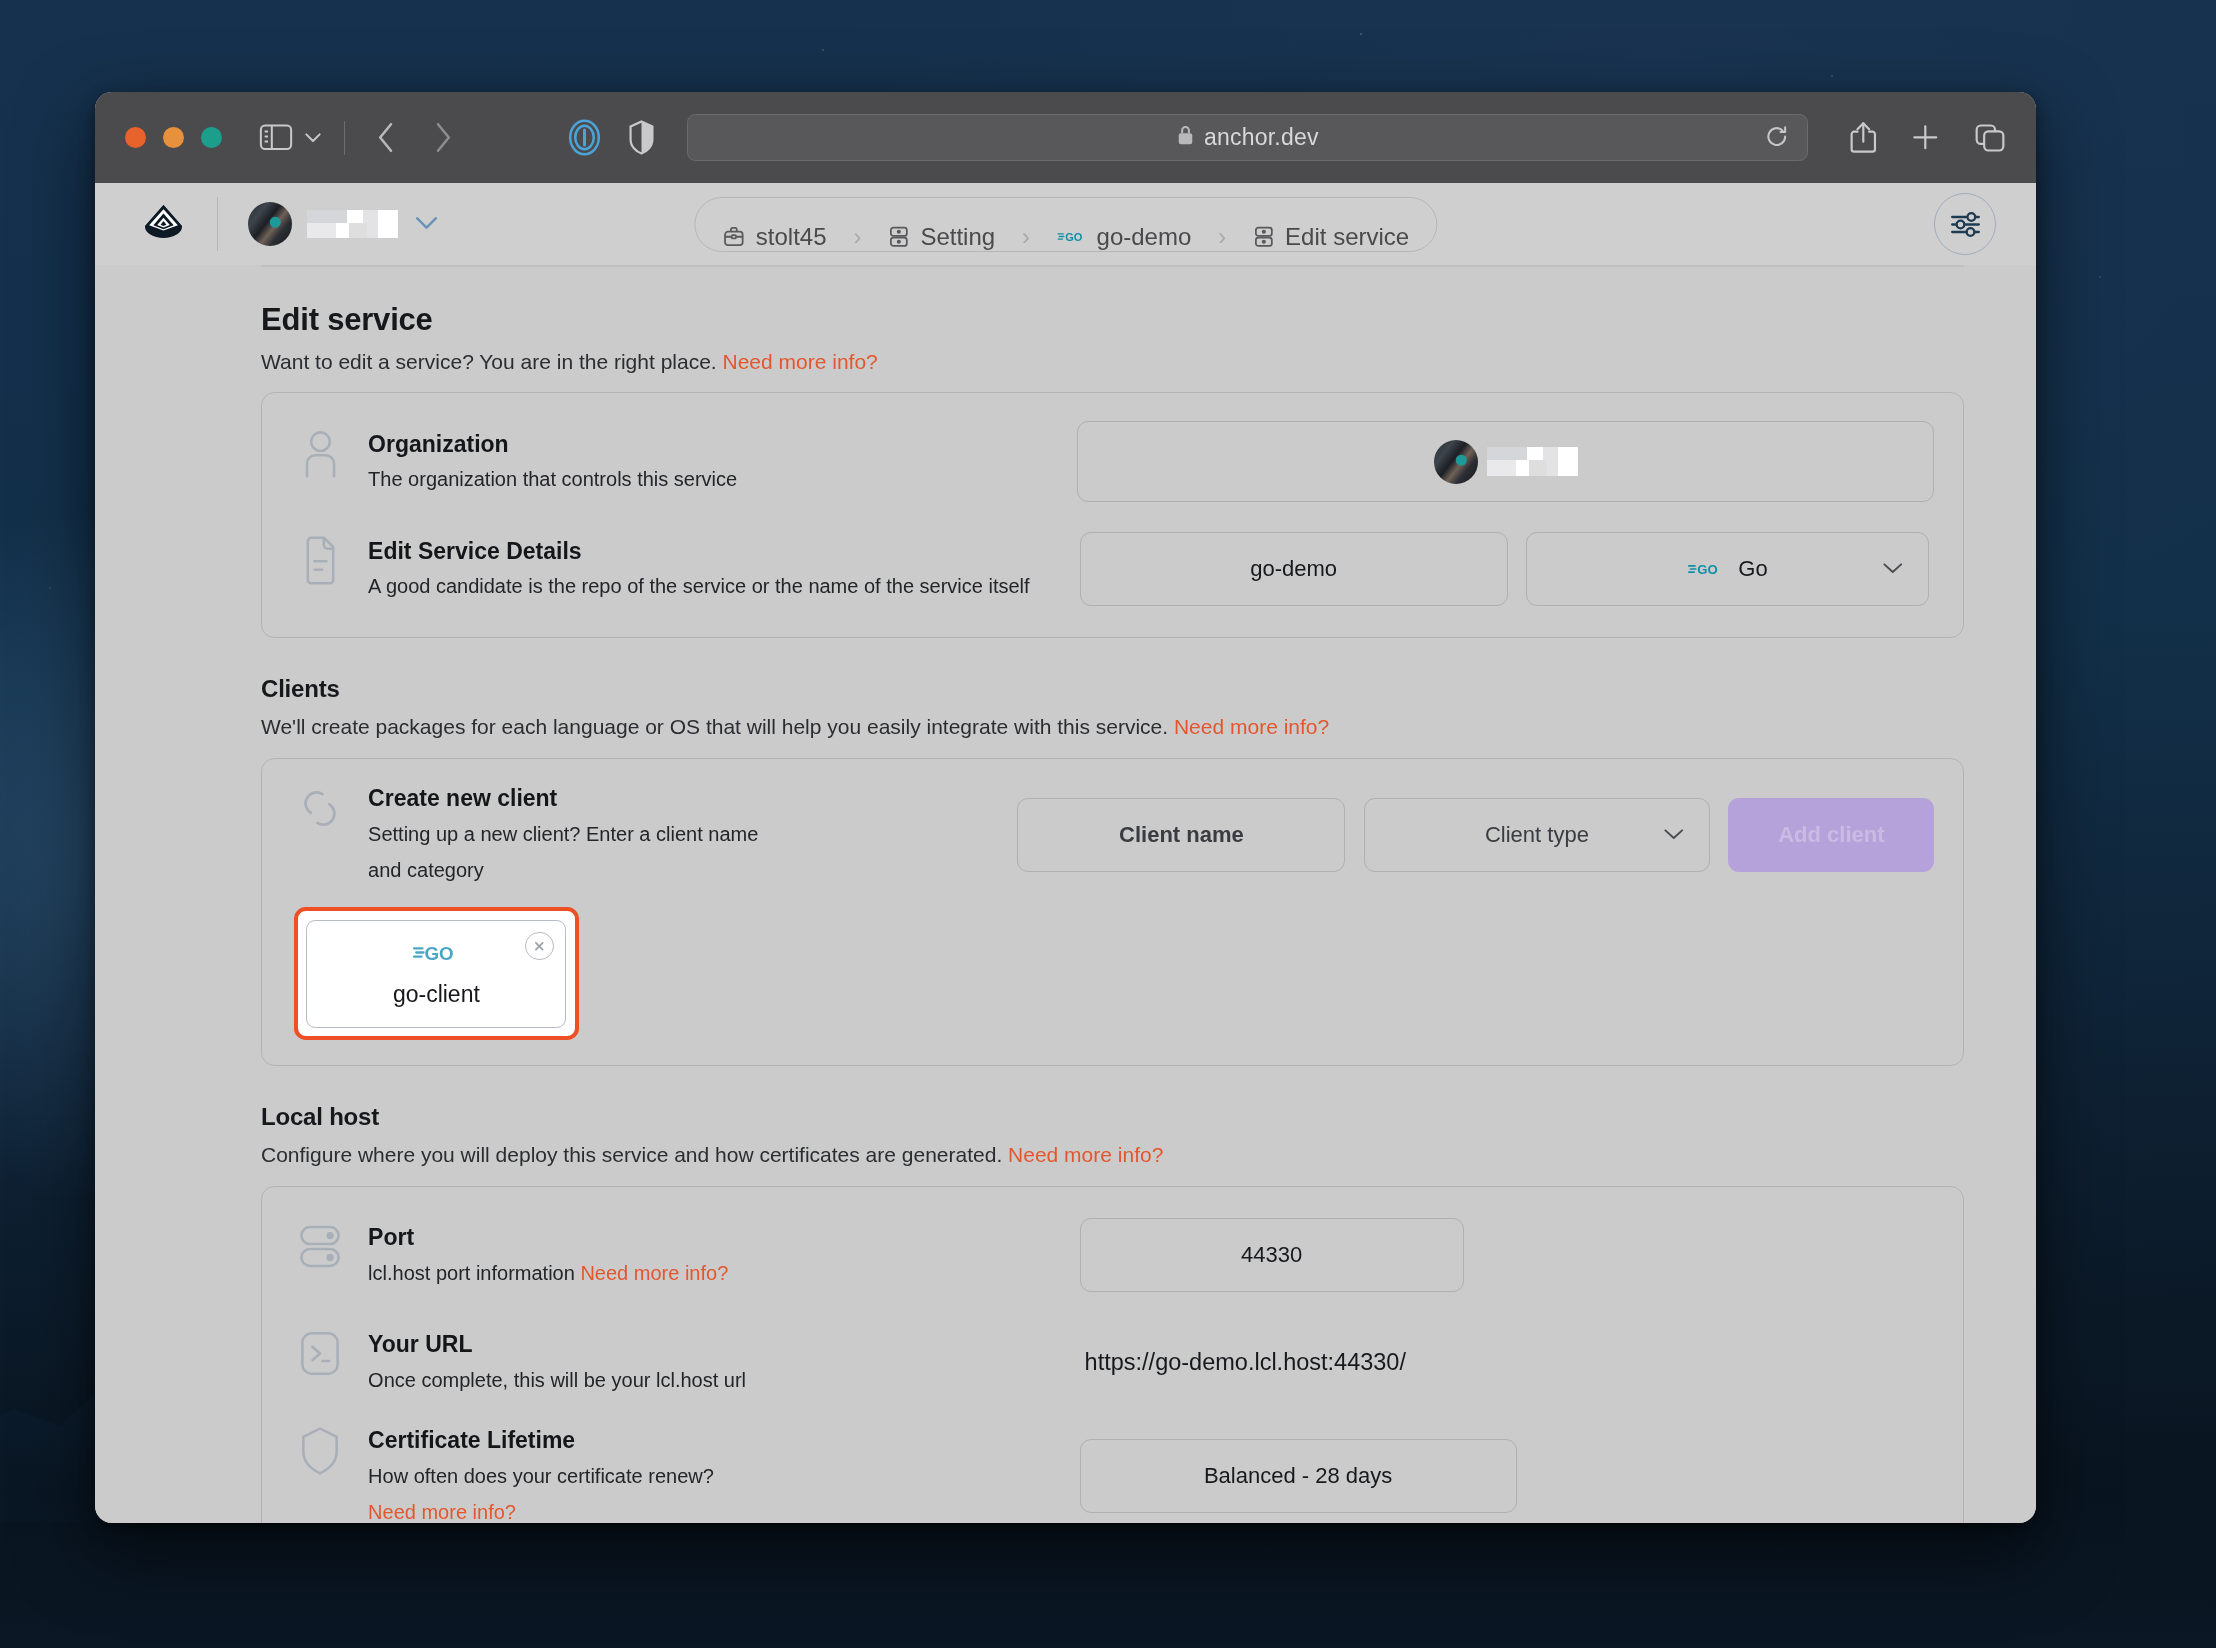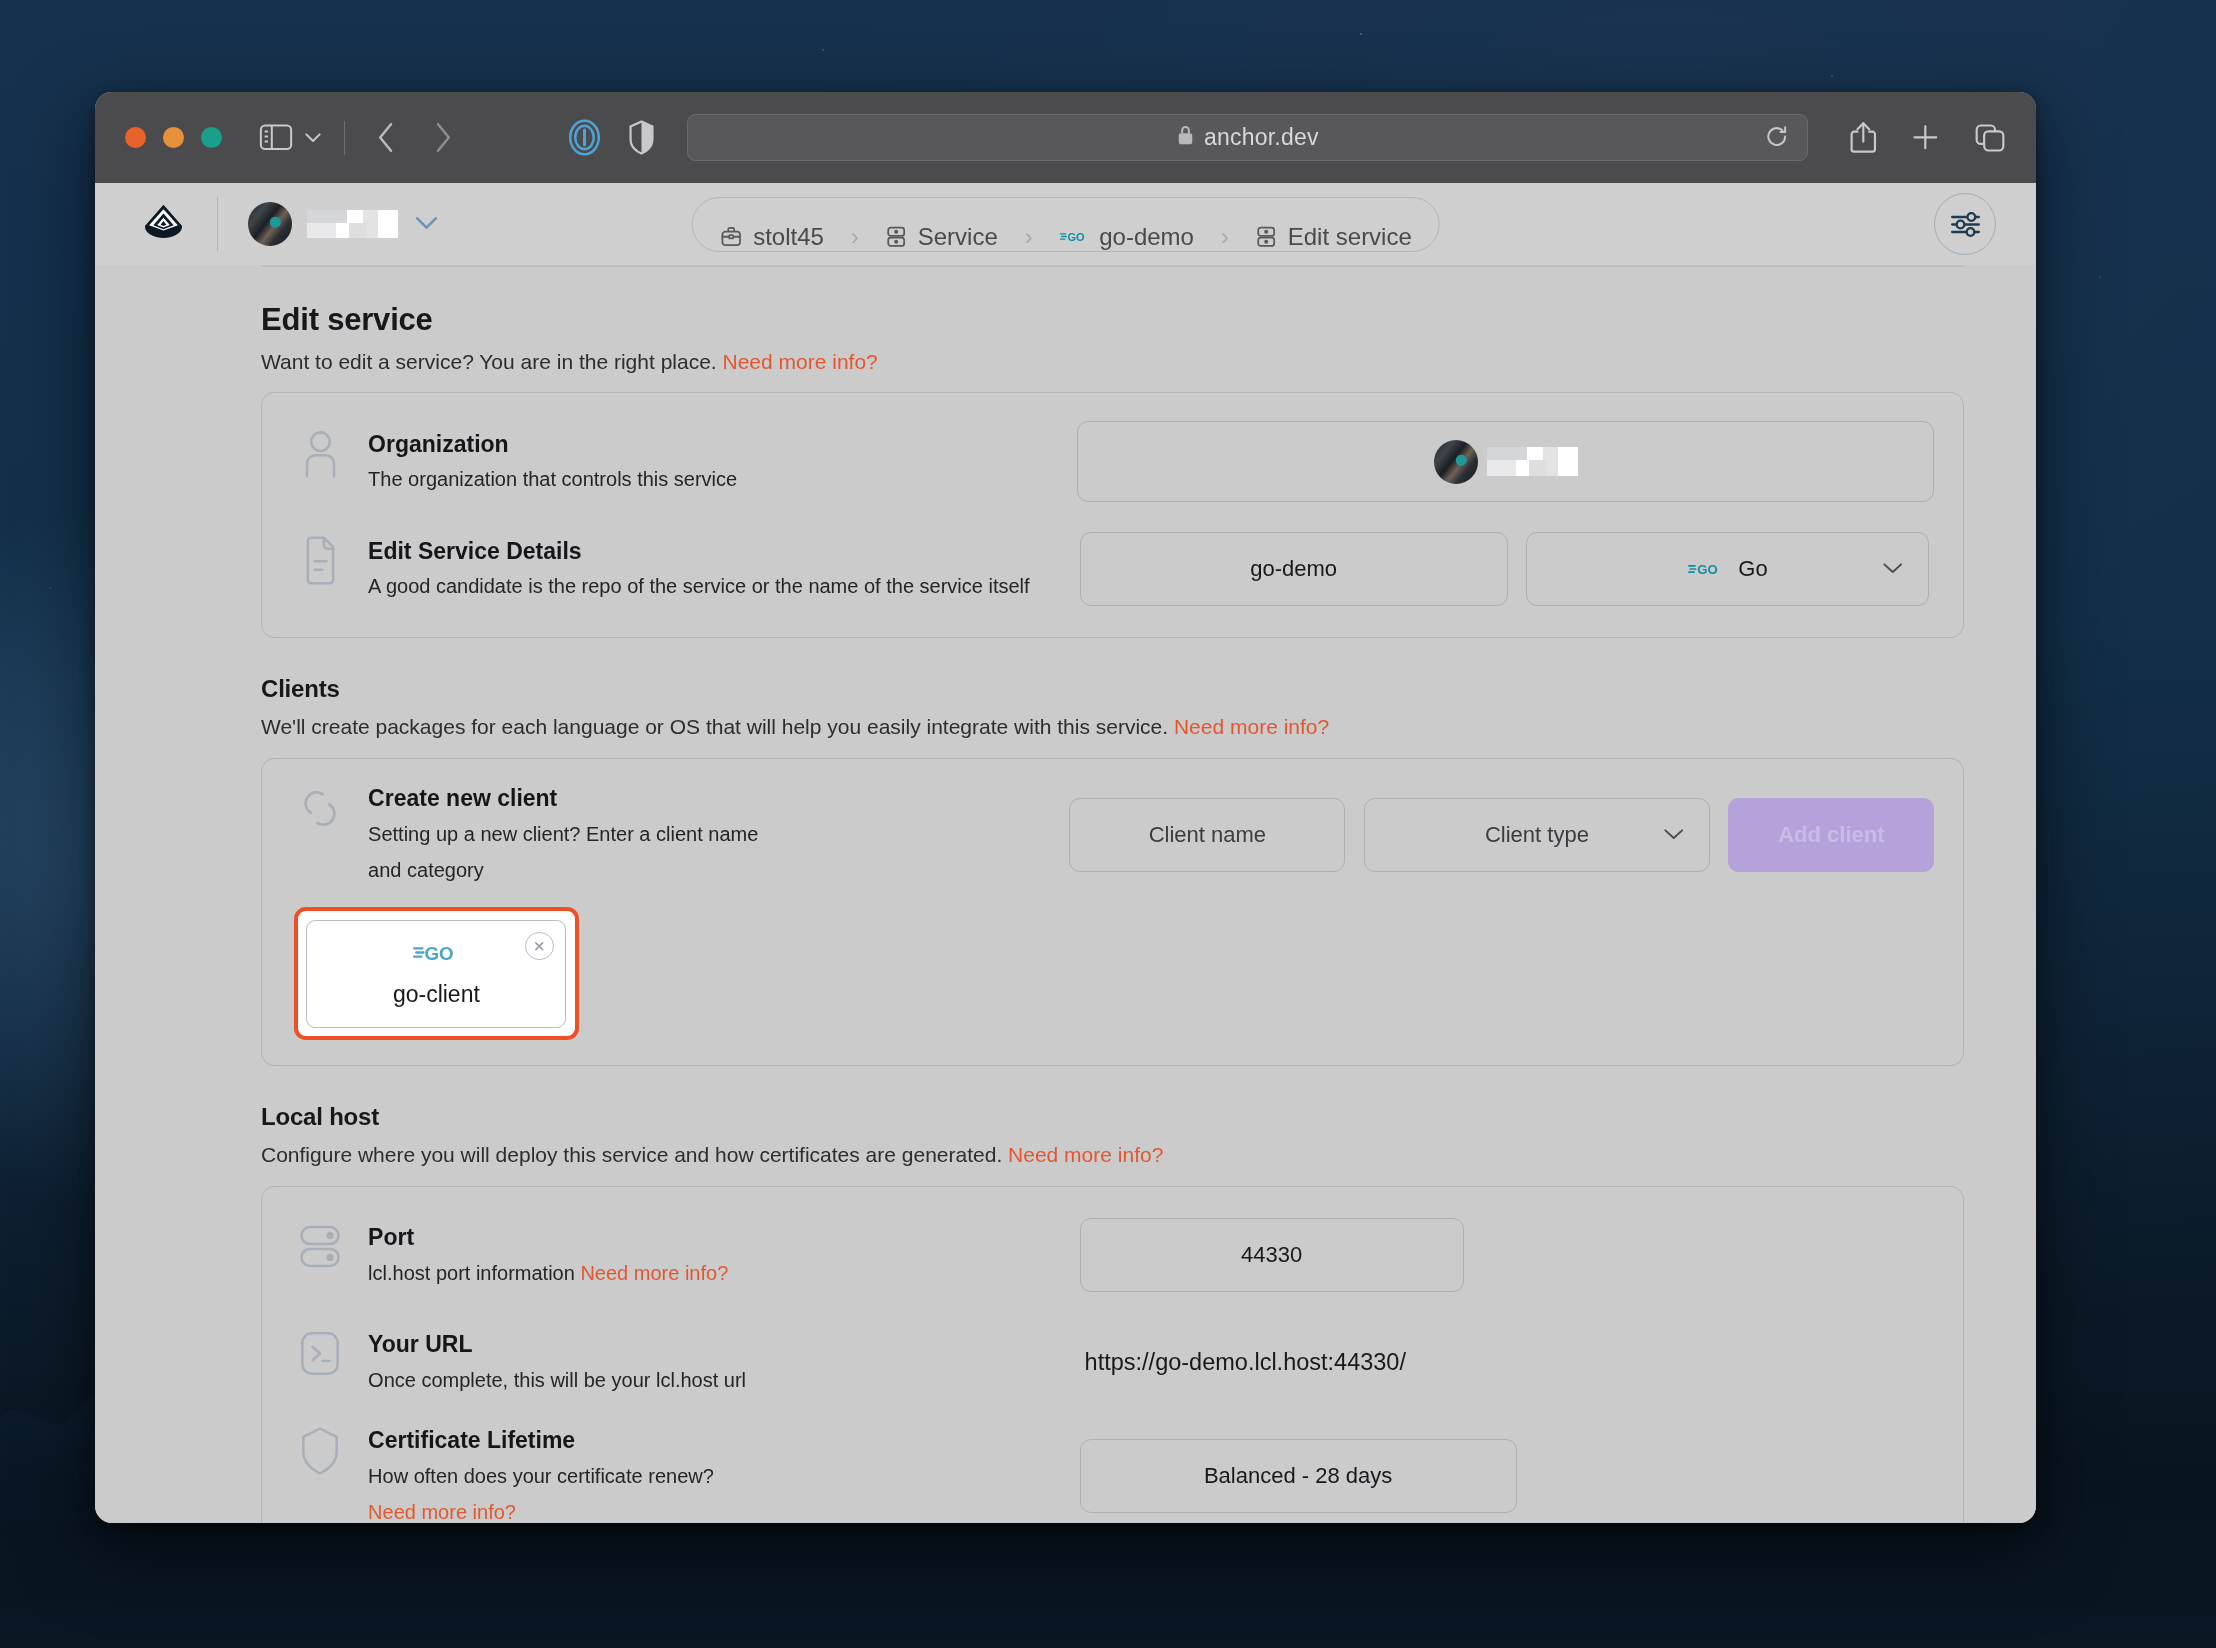--- a/index.html
+++ b/index.html
@@ -197,21 +197,21 @@
   .field.placeholder { color: #3a3c40; }
   .field .chev { position: absolute; right: 23.5px; color: #4a4c50; }
 
   .org-field { width: 857px; margin-left: 0; height: 81px; gap: 0; }
   .org-field .inner { display: flex; align-items: center; gap: 8.4px; }
 
   .name-field { width: 428px; }
   .lang-field { width: 403px; gap: 13.4px; }
   .lang-field .go-mark { margin-right: 3.4px; }
 
-  .client-name-field { width: 276px; }
+  .client-name-field { width: 328px; font-weight: bold; }
   .client-type-field { width: 346px; }
   .addclient-btn {
     width: 206px; height: 74px; border-radius: 11px;
     background: #b5a2da; color: #c9bbe4;
     display:flex; align-items:center; justify-content:center;
     font-size: 22px; font-weight: 600;
   }
 
   .port-field { width: 384px; }
   .cert-field { width: 437px; }
@@ -380,21 +380,21 @@
 
       <span class="crumb">
         <span class="ico">
           <svg width="21" height="23.5" viewBox="0 0 25 28" fill="none" stroke="#5a5a5c" stroke-width="2.1">
             <rect x="3" y="3" width="19" height="10" rx="3"></rect>
             <rect x="3" y="15" width="19" height="10" rx="3"></rect>
             <circle cx="12.5" cy="8" r="1.4" fill="#5a5a5c"></circle>
             <circle cx="12.5" cy="20" r="1.4" fill="#5a5a5c"></circle>
           </svg>
         </span>
-        <span>Service</span>
+        <span>Setting</span>
       </span>
       <span class="crumb-sep">›</span>
 
       <span class="crumb">
         <span class="ico go-mark">
           <svg width="28.6" height="17" viewBox="0 0 44 24" fill="none" style="font-size:29px">
             <g stroke="#0f8fa8" stroke-width="2.2" stroke-linecap="round">
               <line x1="1" y1="8" x2="9" y2="8"></line>
                 <line x1="3" y1="12" x2="10" y2="12"></line>
                 <line x1="1" y1="16" x2="8" y2="16"></line>

